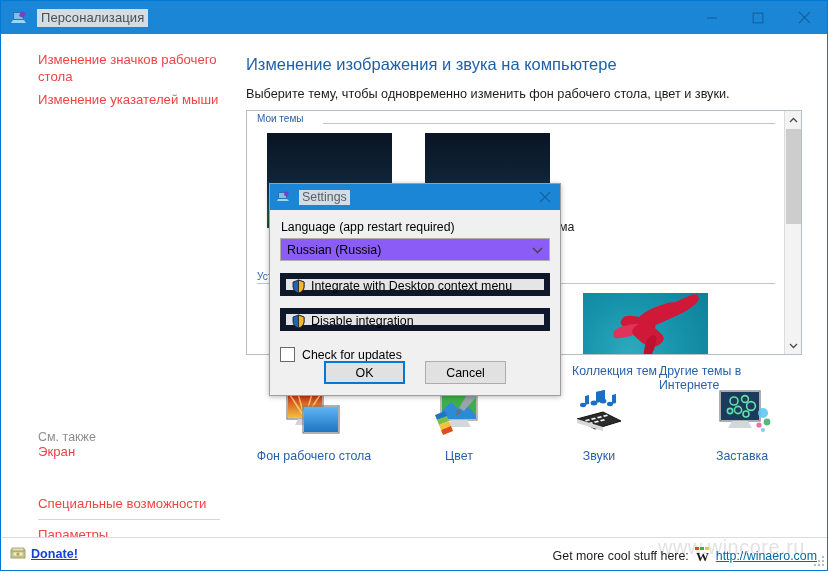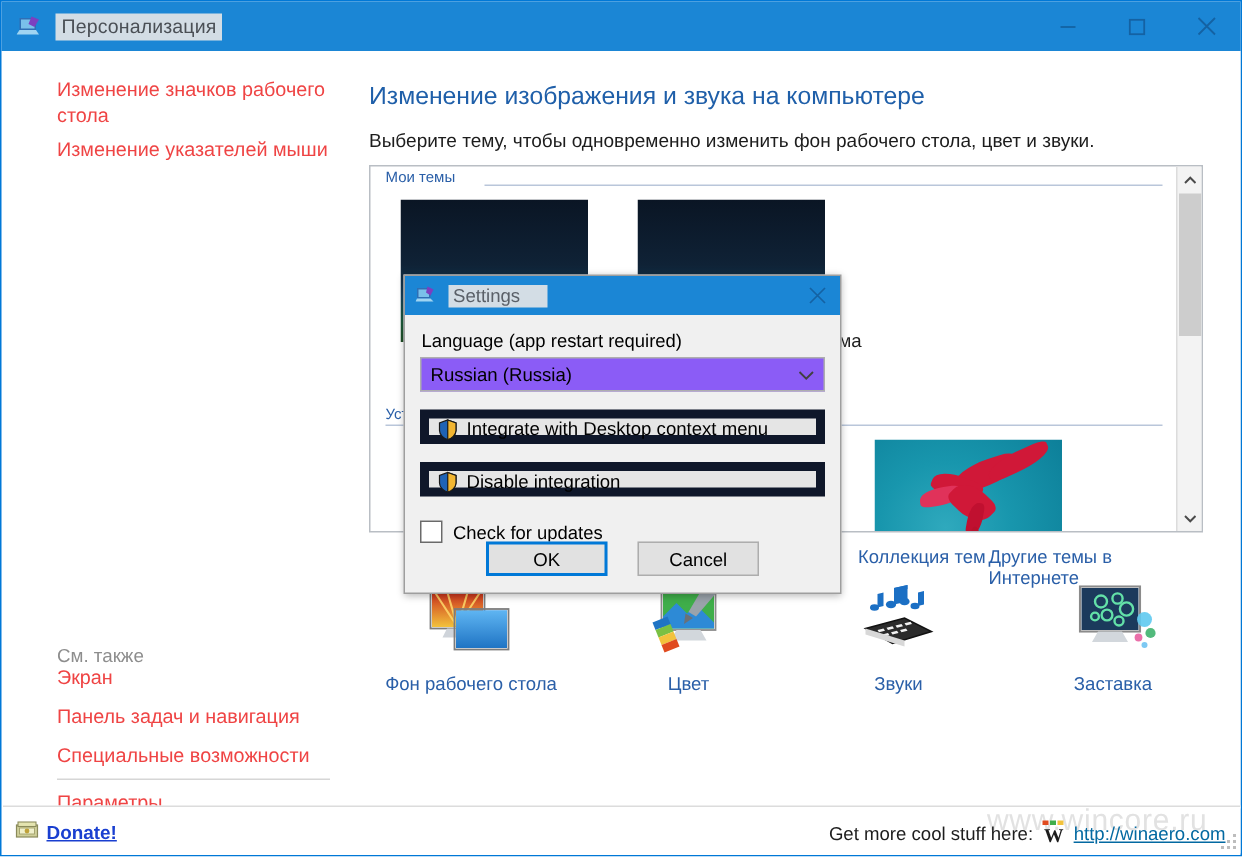--- a/index.html
+++ b/index.html
@@ -116,21 +116,21 @@
   .grip i{position:absolute;width:2px;height:2px;background:#bdbdbd;}
 
   
   .dlg{
     position:absolute;left:268px;top:182px;width:290px;height:211px;
     background:#f0f0f0;border:1px solid #9e9e9e;box-shadow:0 1px 5px rgba(0,0,0,.28);
     z-index:40;
   }
   .dlg-tb{height:26px;background:#1b86d5;display:flex;align-items:center;}
   .dlg-ic{width:15px;height:15px;margin:0 7px 0 7px;position:relative;}
-  .dlg-title{font-size:12.4px;color:#5a6068;background:#d3dde5;padding:0 18px 1px 3px;}
+  .dlg-title{font-size:12.4px;color:#5a6068;background:#d3dde5;padding:0 3px 1px 3px;}
   .dlg-close{margin-left:auto;width:30px;height:26px;display:flex;align-items:center;justify-content:center;color:#1462a3;}
   .dlg-body{padding:8px 10px 0 10px;position:relative;font-size:12.3px;color:#000;}
   .fld-label{margin:2px 0 4px 1px;font-size:12.3px;}
   .combo{
     height:23px;background:#8b5cf6;border:1px solid #aeaeae;display:flex;align-items:center;
     justify-content:space-between;padding:0 6px 0 6px;font-size:12.4px;color:#000;box-sizing:border-box;
   }
   .btn-wide{
     height:23px;background:#e5e5e5;border:6px solid #0f172a;display:flex;align-items:flex-start;
     padding-left:5px;gap:5px;font-size:12.4px;margin-top:12px;box-sizing:border-box;
@@ -180,21 +180,20 @@
   </div>
 
   <div class="content">
 
     <div class="sidebar">
       <div class="side-link" style="left:36px;top:17px;width:180px;">Изменение значков рабочего стола</div>
       <div class="side-link" style="left:36px;top:57px;width:190px;">Изменение указателей мыши</div>
 
       <div class="side-head" style="left:36px;top:396px;">См. также</div>
       <div class="side-link" style="left:36px;top:409px;">Экран</div>
-      <div class="side-link" style="left:36px;top:435px;">Панель задач и навигация</div>
       <div class="side-link" style="left:36px;top:461px;">Специальные возможности</div>
       <div class="side-sep" style="left:36px;top:485px;width:182px;"></div>
       <div class="side-link" style="left:36px;top:492px;">Параметры</div>
     </div>
 
     <div class="main">
       <div class="h1">Изменение изображения и звука на компьютере</div>
       <div class="sub">Выберите тему, чтобы одновременно изменить фон рабочего стола, цвет и звуки.</div>
 
       <div class="themebox">

